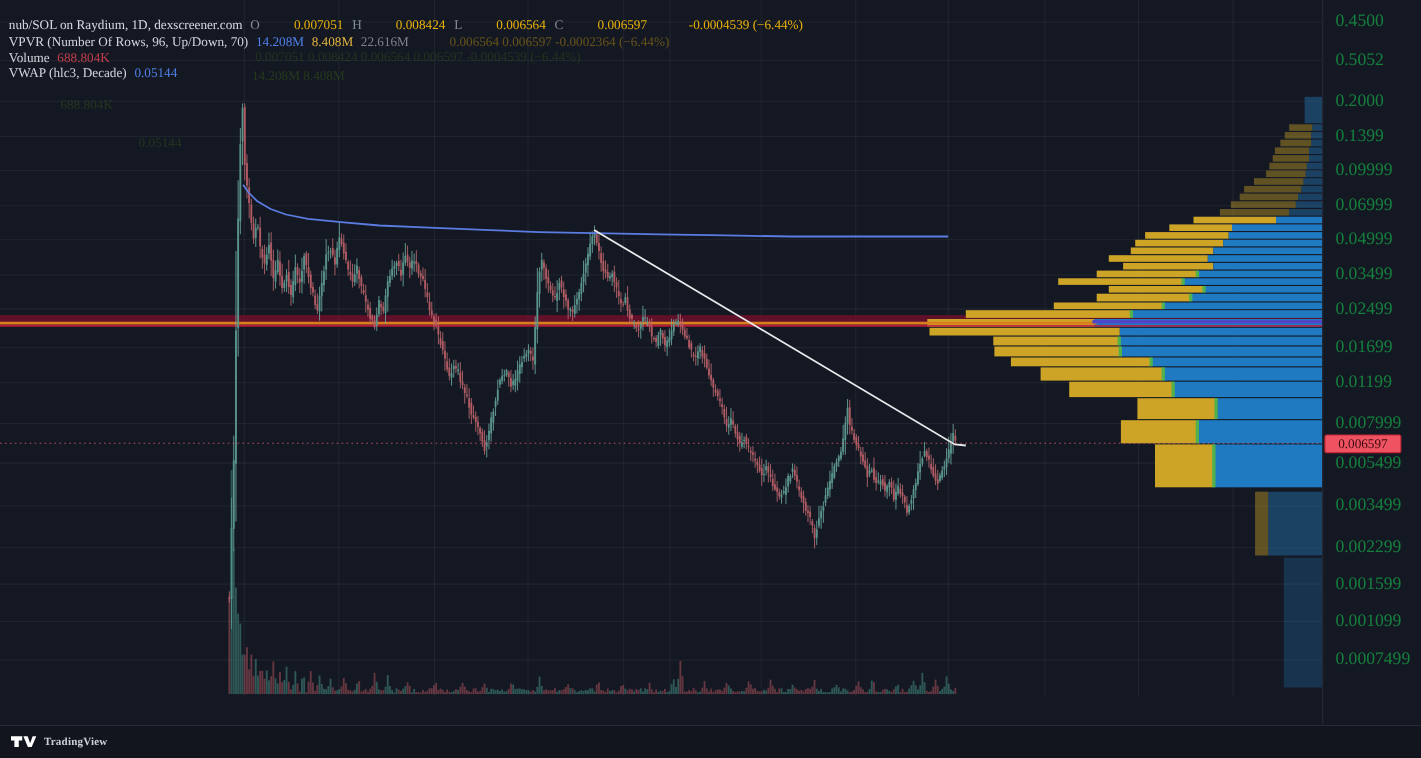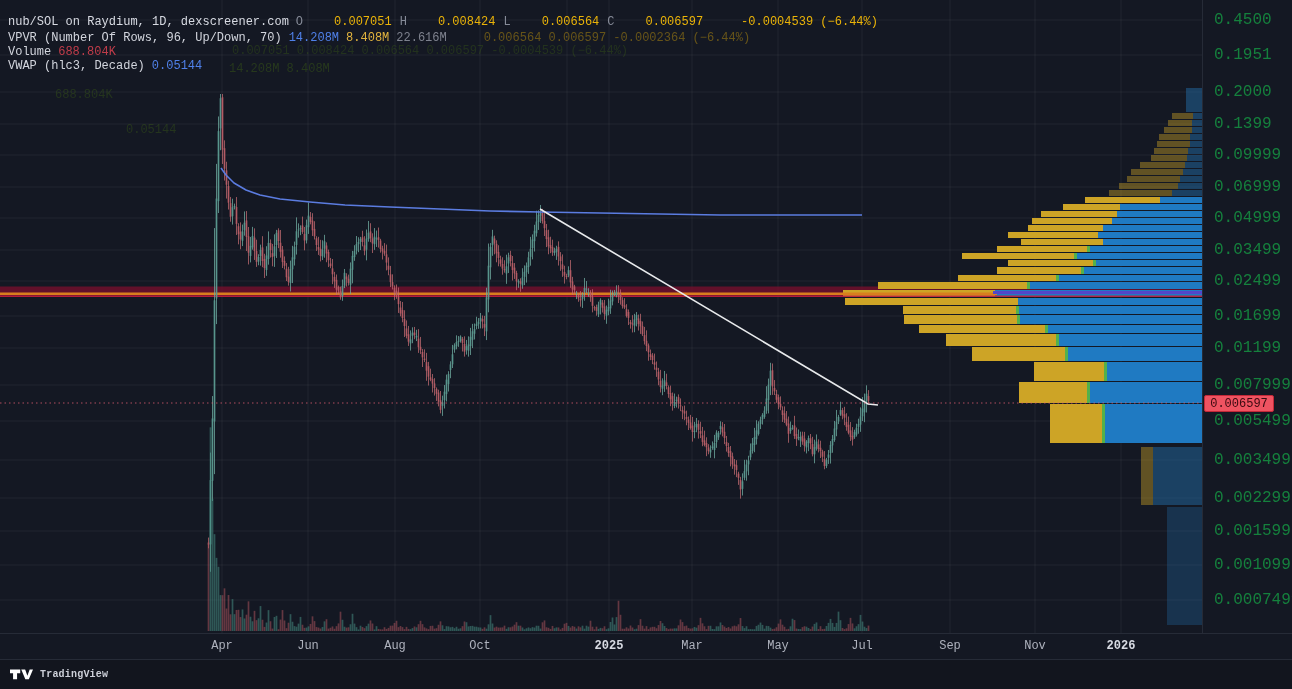--- a/index.html
+++ b/index.html
@@ -1,18 +1,18 @@
 <!DOCTYPE html>
 <html><head>
 <meta charset="utf-8">
 <style>
   html,body{margin:0;padding:0;background:#0d1017;}
   *{box-sizing:border-box;}
   #app{position:relative;width:1292px;height:689px;background:#141823;overflow:hidden;
-       font-family:Liberation Mono, monospace;-webkit-font-smoothing:antialiased;}
+       font-family:Liberation Serif, serif;-webkit-font-smoothing:antialiased;}
   #plot{position:absolute;left:0;top:0;width:1202px;height:633px;}
   #plot svg{display:block;}
   
   .legend{position:absolute;left:8px;top:6px;z-index:30;font-size:12px;line-height:15px;white-space:nowrap;}
   .lrow{position:absolute;left:0;display:flex;align-items:center;gap:7px;height:15px;}
   .sym{color:#d8dbe3;}
   .ltit{color:#d2d5dd;}
   .ohlc span{margin-right:1px;}
   .k{color:#868b98;}
   .red{color:#eab308;padding-left:30px;}
@@ -1195,52 +1195,39 @@
   <div id="ghosts">
       <div class="ghost" style="left: 232px; top: 44px; opacity: 0.26;">0.007051    0.008424    0.006564    0.006597    -0.0004539 (−6.44%)</div>
       <div class="ghost" style="left: 229px; top: 62px; opacity: 0.32;">14.208M  8.408M</div>
       <div class="ghost" style="left: 55px; top: 88px; opacity: 0.28;">688.804K</div>
       <div class="ghost" style="left: 126px; top: 123px; opacity: 0.28;">0.05144</div>
     </div>
 
   <div id="paxis">
     <div id="plabel" style="top: 395px;">0.006597</div>
   <div class="ptick" style="top: 20px;">0.4500</div>
-      <div class="ptick" style="top: 55px;">0.1951</div>
+      <div class="ptick" style="top: 55px;">0.5052</div>
       <div class="ptick" style="top: 92px;">0.2000</div>
       <div class="ptick" style="top: 124px;">0.1399</div>
       <div class="ptick" style="top: 155px;">0.09999</div>
       <div class="ptick" style="top: 187px;">0.06999</div>
       <div class="ptick" style="top: 218px;">0.04999</div>
       <div class="ptick" style="top: 250px;">0.03499</div>
       <div class="ptick" style="top: 281px;">0.02499</div>
       <div class="ptick" style="top: 316px;">0.01699</div>
       <div class="ptick" style="top: 348px;">0.01199</div>
       <div class="ptick" style="top: 385px;">0.007999</div>
       <div class="ptick" style="top: 421px;">0.005499</div>
       <div class="ptick" style="top: 460px;">0.003499</div>
       <div class="ptick" style="top: 498px;">0.002299</div>
       <div class="ptick" style="top: 531px;">0.001599</div>
       <div class="ptick" style="top: 565px;">0.001099</div>
       <div class="ptick" style="top: 600px;">0.0007499</div>
     </div>
 
-  <div id="taxis">
-      <div class="ttick" style="left: 222px;">Apr</div>
-      <div class="ttick" style="left: 308px;">Jun</div>
-      <div class="ttick" style="left: 395px;">Aug</div>
-      <div class="ttick" style="left: 480px;">Oct</div>
-      <div class="ttick bold" style="left: 609px;">2025</div>
-      <div class="ttick" style="left: 692px;">Mar</div>
-      <div class="ttick" style="left: 778px;">May</div>
-      <div class="ttick" style="left: 862px;">Jul</div>
-      <div class="ttick" style="left: 950px;">Sep</div>
-      <div class="ttick" style="left: 1035px;">Nov</div>
-      <div class="ttick bold" style="left: 1121px;">2026</div>
-    </div>
 
   <div id="footer">
     <svg width="23" height="15" viewBox="0 0 27 15">
       <path fill="#ffffff" d="M0 1.5h12v4.4H8.3V13H3.6V5.9H0z"></path>
       <path fill="#ffffff" d="M13.2 1.5h4.6l2.6 7.4 2.7-7.4H27l-4.9 11.5h-4.1z"></path>
     </svg>
     <span class="brand">TradingView</span>
   </div>
 
 </div>

